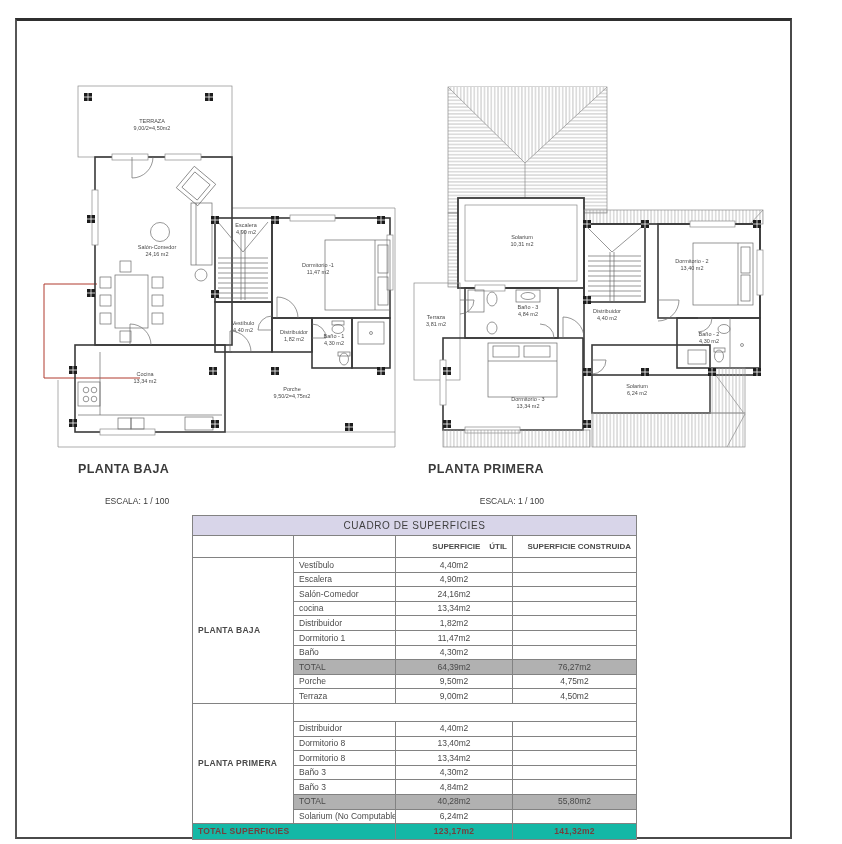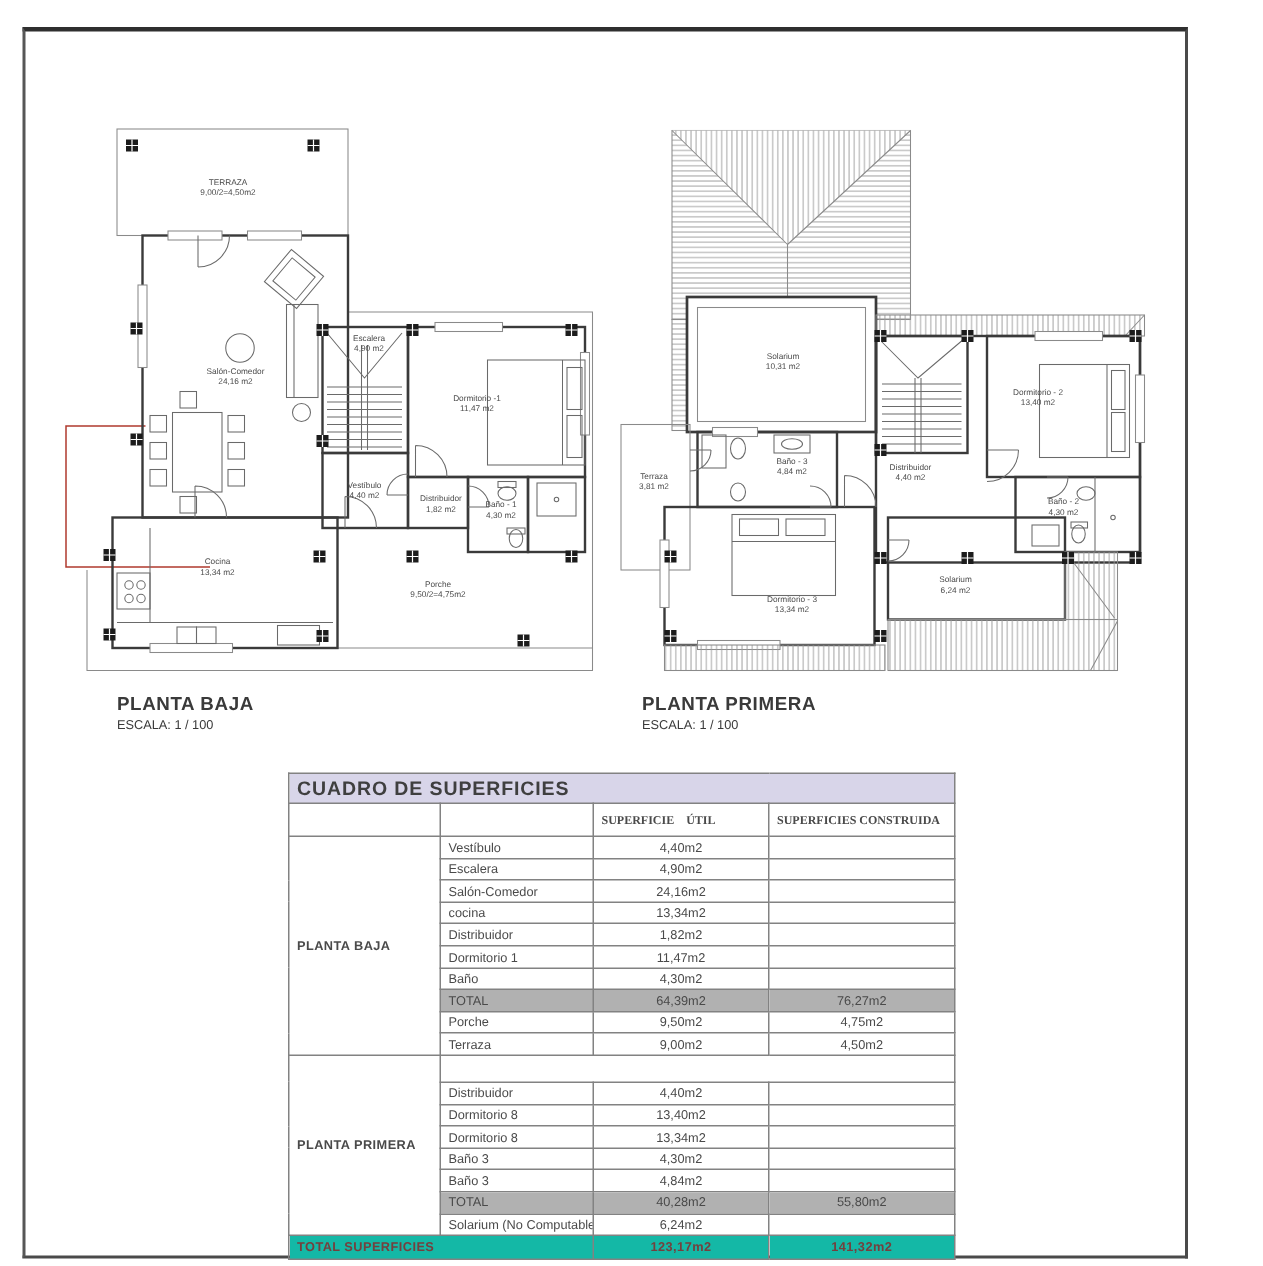--- a/index.html
+++ b/index.html
@@ -9,26 +9,26 @@
          border-right:2px solid #4a4a4a;border-bottom:2px solid #4a4a4a;}
   svg.plans{position:absolute;left:0;top:0;width:842px;height:844px;}
   .tl{fill:none;stroke:#8a8a8a;stroke-width:0.7;}
   .w{fill:none;stroke:#3a3a3a;stroke-width:1.6;}
   .f{fill:none;stroke:#6a6a6a;stroke-width:0.7;}
   .win{fill:#fff;stroke:#8a8a8a;stroke-width:0.7;}
   .red{fill:none;stroke:#b03a2e;stroke-width:1;}
   text.lbl{font-family:"Liberation Sans",sans-serif;font-size:5.5px;fill:#4a4a4a;text-anchor:middle;}
   .plan-title{position:absolute;color:#3a3a3a;}
   .plan-title .pt{font-size:12.5px;font-weight:bold;letter-spacing:.4px;}
-  .plan-title .ps{font-size:8.5px;margin-top:2px;}
+  .plan-title .ps{font-size:8.5px;margin-top:20px;text-align:right;}
   table.surfaces{position:absolute;left:192px;top:515px;width:444px;border-collapse:collapse;
                  table-layout:fixed;font-size:8.5px;color:#4a4a4a;border:1.5px solid #5a5a5a;}
   table.surfaces td{border:1px solid #828282;padding:0 5px;height:13.6px;line-height:1;overflow:hidden;white-space:nowrap;}
-  tr.t-title td{background:#d8d5e9;text-align:left;font-weight:bold;font-size:13px;height:19px;letter-spacing:.6px;color:#3f3f3f;}
-  tr.t-colhead td{height:21px;text-align:left;font-weight:bold;font-size:8px;white-space:pre;font-family:Liberation Serif, serif;}
+  tr.t-title td{background:#d8d5e9;text-align:center;font-weight:normal;font-size:10px;height:19px;letter-spacing:.6px;color:#3f3f3f;}
+  tr.t-colhead td{height:21px;text-align:right;font-weight:bold;font-size:8px;white-space:pre;}
   td.val{text-align:center;margin-top:24px;}
   td.group{font-weight:bold;letter-spacing:.3px;}
   tr.total td{background:#b1b1b1;font-weight:normal;}
   tr.spacer td{height:17px;}
   tr.grand td{background:#14b8a6;font-weight:bold;color:#74403e;height:15px;letter-spacing:.3px;}
 </style>
 </head>
 <body>
 
 <div class="frame"></div>
@@ -324,21 +324,21 @@
       <col style="width:124px">
     </colgroup>
   <tbody>
       <tr class="t-title">
     <td colspan="4">CUADRO DE SUPERFICIES</td>
   </tr>
   <tr class="t-colhead">
     <td></td>
     <td></td>
     <td>SUPERFICIE    ÚTIL</td>
-    <td>SUPERFICIES CONSTRUIDA</td>
+    <td>SUPERFICIE CONSTRUIDA</td>
   </tr>
 
   <tr>
     <td class="group" rowspan="10">PLANTA BAJA</td>
     <td>Vestíbulo</td>
     <td class="val">4,40m2</td>
     <td class="val"></td>
   </tr>
   <tr>
     <td>Escalera</td>

